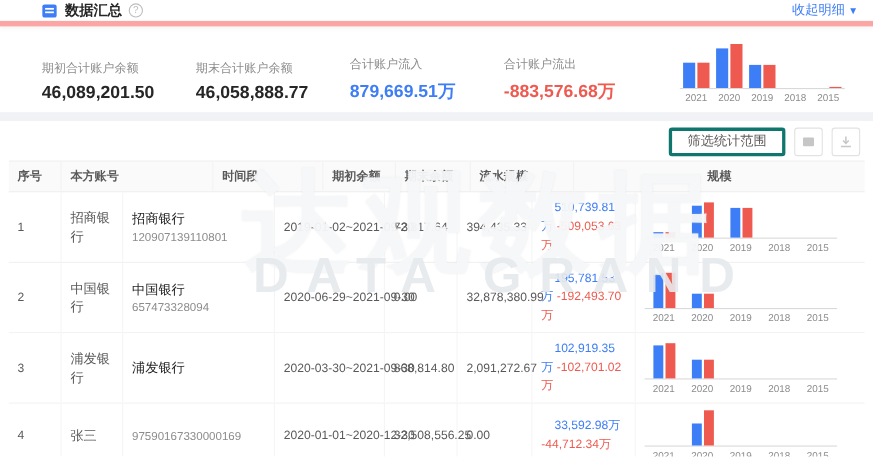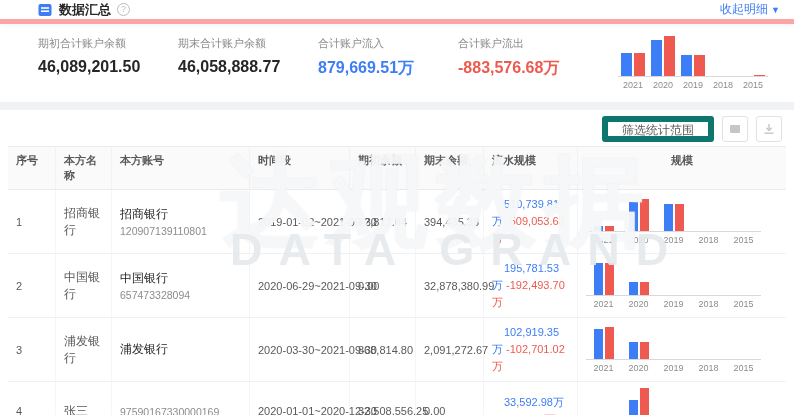--- a/index.html
+++ b/index.html
@@ -10,33 +10,33 @@
   .topbar { height:24px; display:flex; align-items:center; padding:3px 14px 3px 38px;
     border-bottom:5px solid #fca5a5; box-shadow:0 2px 4px rgba(0,0,0,0.04); position:relative; z-index:2; background:#fff;}
   .app-icon { width:14px; height:14px; flex:0 0 auto; }
   .page-title { font-size:13px; font-weight:bold; color:#262626; margin:0 6px 0 7px; }
   .help-icon { width:13px; height:13px; border:1px solid #bdbdbd; border-radius:50%; color:#bdbdbd;
     font-size:9px; line-height:11px; text-align:center; cursor:pointer; }
   .collapse-link { margin-left:auto; font-size:12px; color:#3d7df5; cursor:pointer; display:flex; align-items:center; gap:3px; }
   .caret-down { font-size:9px; color:#3d7df5; }
 
   
-  .summary { display:flex; align-items:flex-start; padding:12px 16px 8px 38px; background:#fff; height:78px; }
+  .summary { display:flex; align-items:flex-end; padding:12px 16px 8px 38px; background:#fff; height:78px; }
   .stat { margin-right:32px; min-width:108px; }
   .stat-label { font-size:11px; color:#8c8c8c; margin-bottom:7px; white-space:nowrap; }
   .stat-value { font-size:16px; font-weight:bold; color:#262626; white-space:nowrap; }
   .v-blue { color:#3d7df5; }
   .v-red  { color:#ee5a50; }
   .summary-chart { margin-left:20px; margin-top:0; width:150px; }
 
   .section-gap { height:8px; background:#f1f2f5; }
 
   
   .toolbar { display:flex; justify-content:flex-end; align-items:center; gap:8px; padding:5px 12px 4px; height:36px; background:#fff; }
-  .filter-btn { height:26px; padding:0 14px; background:#fff; border:6px solid #0f766e; border-radius:3px;
+  .filter-btn { height:26px; padding:0 14px; background:#fff; border:3px solid #0f766e; border-radius:3px;
     font-size:12px; color:#595959; cursor:pointer; font-family:inherit; }
   .icon-btn { width:26px; height:26px; background:#fff; border:1px solid #e2e2e2; border-radius:3px;
     display:flex; align-items:center; justify-content:center; cursor:pointer; }
 
   
   .data-table { margin:0 8px; border-top:1px solid #ebebeb; }
   .thead { display:flex; background:#fafafa; border-bottom:1px solid #ebebeb; }
   .th { padding:6px 8px; font-size:11px; font-weight:bold; color:#595959; border-right:1px solid #f2f2f2; }
   .th:last-child { border-right:none;text-align:center; }
   .trow { display:flex; border-bottom:1px solid #f0f0f0; min-height:57px; align-items:center; background:#fff; }
@@ -151,21 +151,20 @@
       <path d="M7 2v6"></path>
         <path d="M4.4 5.8 7 8.4 9.6 5.8"></path>
         <path d="M2.5 11.2h9"></path>
     </svg>
   </span>
 </div>
 
 <div class="data-table">
   <div class="thead">
     <div class="th c1">序号</div>
-    <div class="th c2">本方名称</div>
     <div class="th c3">本方账号</div>
     <div class="th c4">时间段</div>
     <div class="th c5">期初余额</div>
     <div class="th c6">期末余额</div>
     <div class="th c7">流水规模</div>
     <div class="th c8">规模</div>
   </div>
   <div>
   <div class="trow">
     <div class="td c1 num">1</div>

